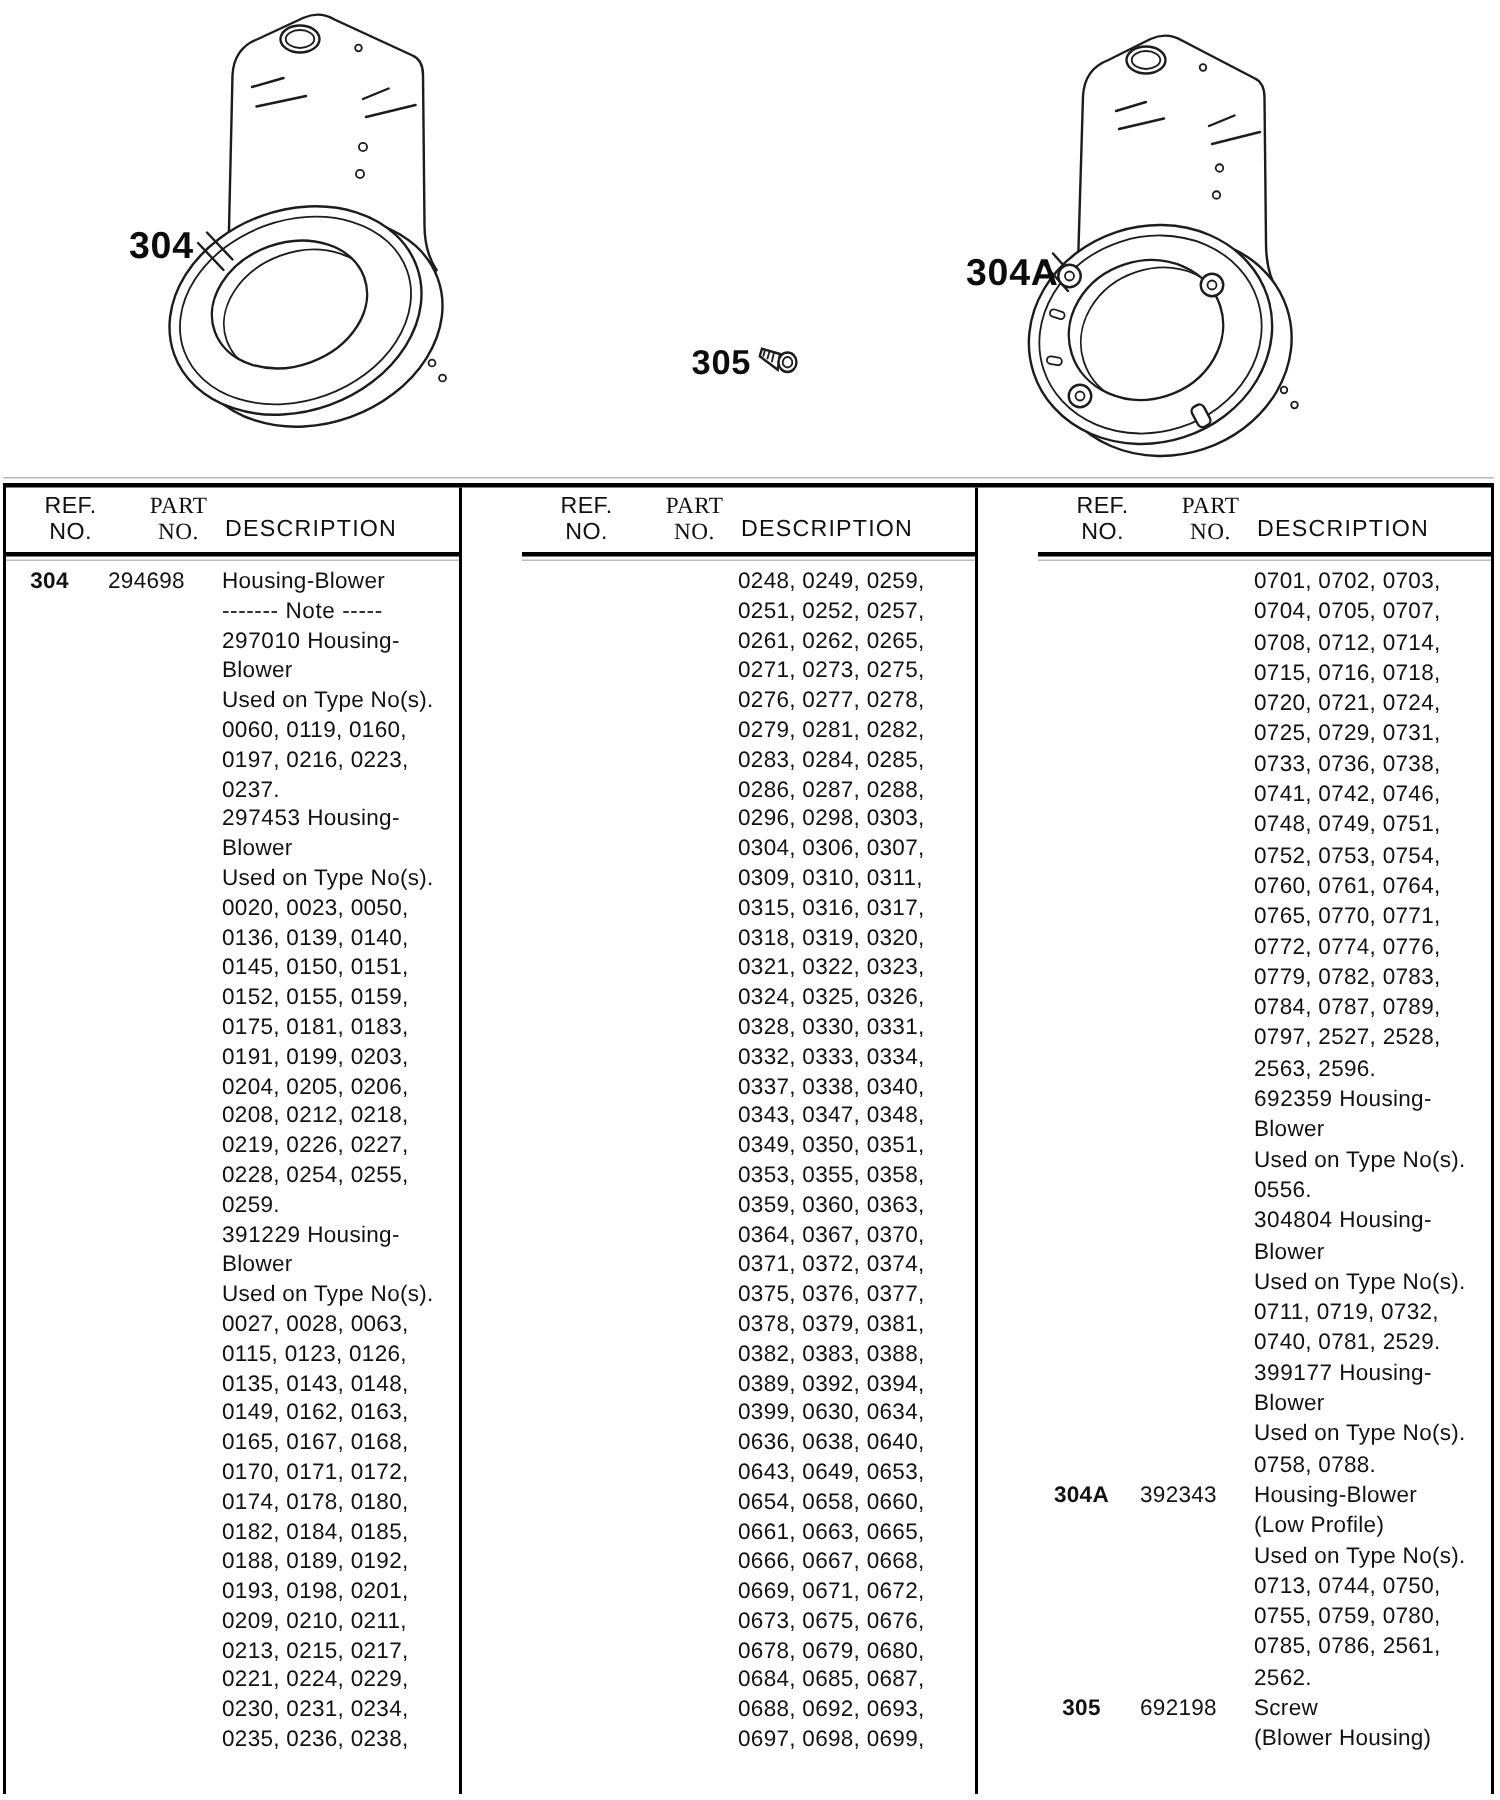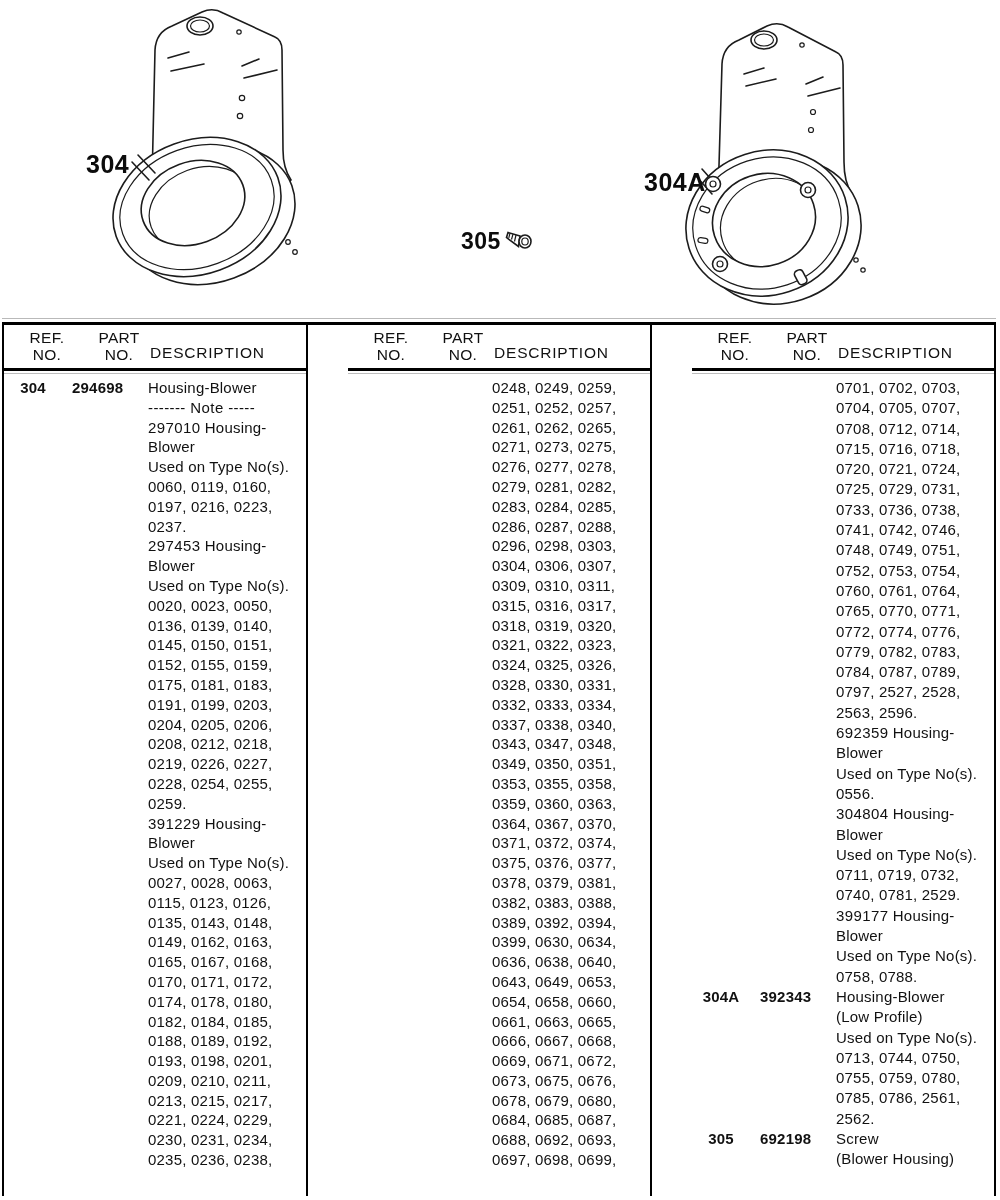--- a/index.html
+++ b/index.html
@@ -30,26 +30,26 @@
     content:"";position:absolute;left:-2px;right:-2px;top:-7px;border-top:1px solid #b9b9b9;
   }
   .tcol{flex:1 1 0;min-width:0;border-right:2px solid #000;display:flex;flex-direction:column;}
   .tcol:last-child{border-right:none;}
   .thead{
     flex:none;height:46px;box-sizing:border-box;border-bottom:3px solid #000;
     display:flex;align-items:flex-end;padding:0 4px 5px 14px;
   }
   .hs{text-align:center;font-size:15.5px;line-height:16.5px;letter-spacing:.3px;white-space:nowrap;}
   .hs.ref{width:58px;}
-  .hs.part{width:62px;margin-left:12px;}
+  .hs.part{width:62px;margin-left:12px;font-family:Liberation Serif, serif;}
   .hdesc{flex:1;text-align:left;font-size:15.5px;letter-spacing:.8px;padding-bottom:1px;white-space:nowrap;}
   .tbody{flex:1;padding-top:4px;border-top:1px solid #bdbdbd;margin-top:2px;}
   .trow{display:flex;align-items:flex-start;}
   .c-ref{flex:none;width:58px;text-align:center;font-weight:bold;}
-  .c-part{flex:none;width:80px;box-sizing:border-box;padding-left:10px;font-weight:bold;letter-spacing:.4px;}
+  .c-part{flex:none;width:80px;box-sizing:border-box;padding-left:10px;font-weight:normal;letter-spacing:.4px;}
   .c-desc{flex:1;min-width:0;padding-left:6px;}
   .c-ref,.c-part,.c-desc{font-size:15px;line-height:19.8px;letter-spacing:.2px;}
   .tbody[data-col="2"] .c-ref,
   .tbody[data-col="2"] .c-part,
   .tbody[data-col="2"] .c-desc{line-height:20.3px;}
   .dline{white-space:nowrap;}
   .dline b{font-weight:normal;letter-spacing:.4px;}
 </style>
 </head>
 <body>

